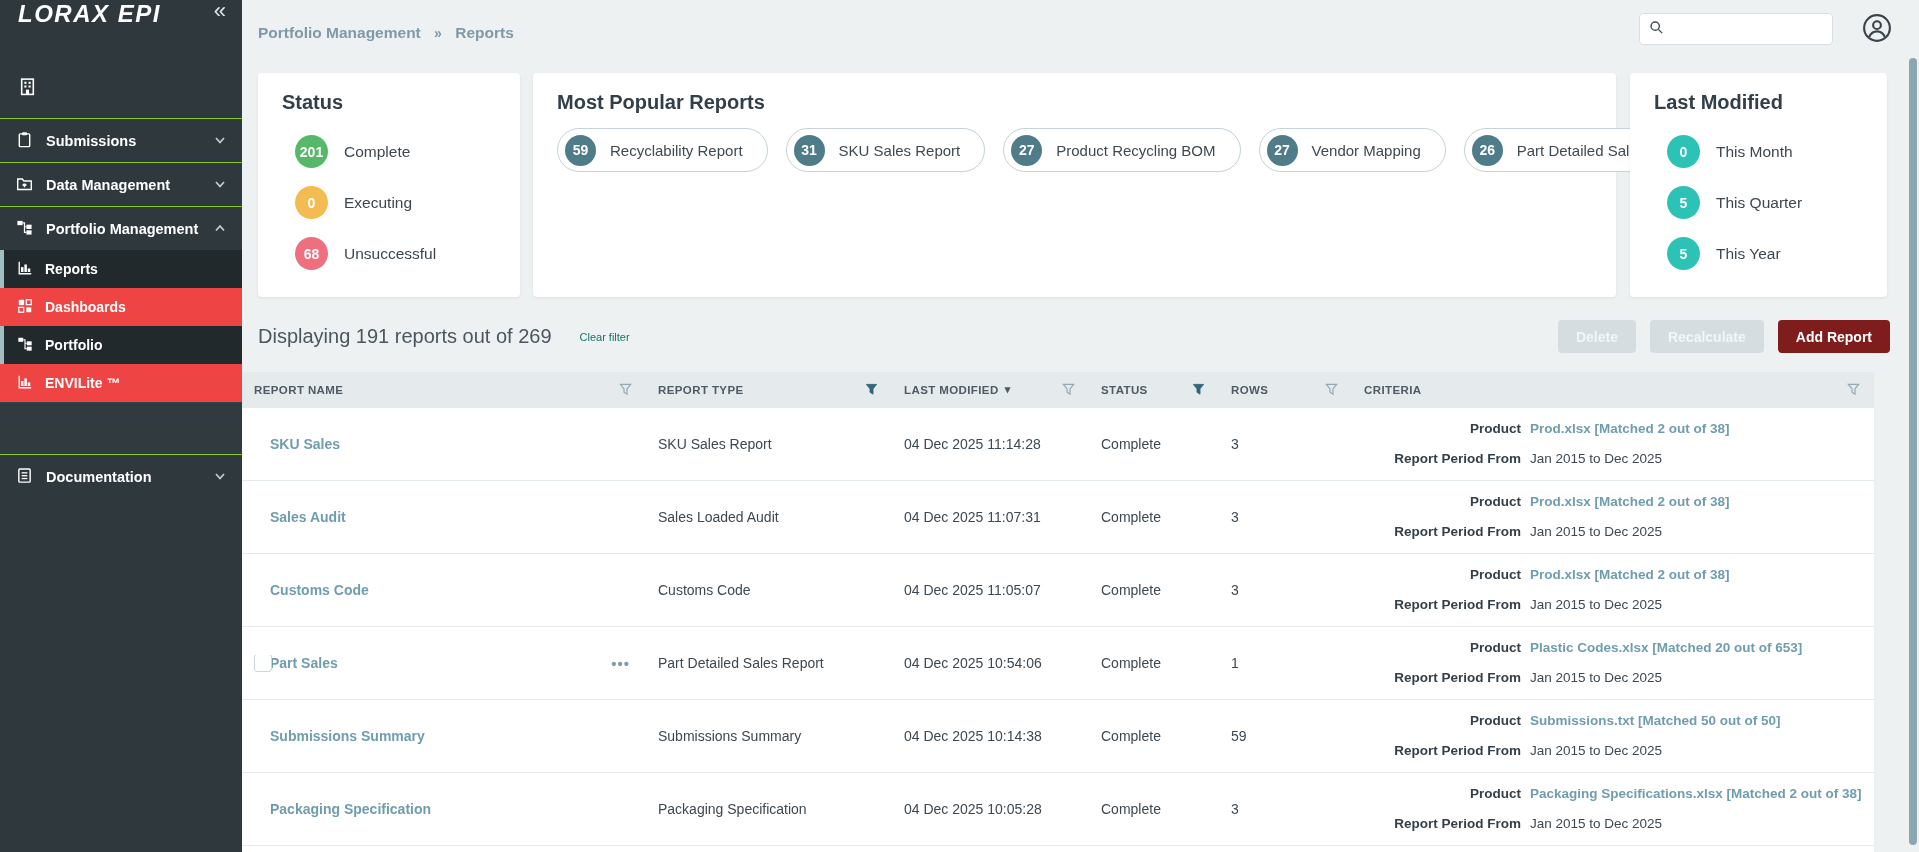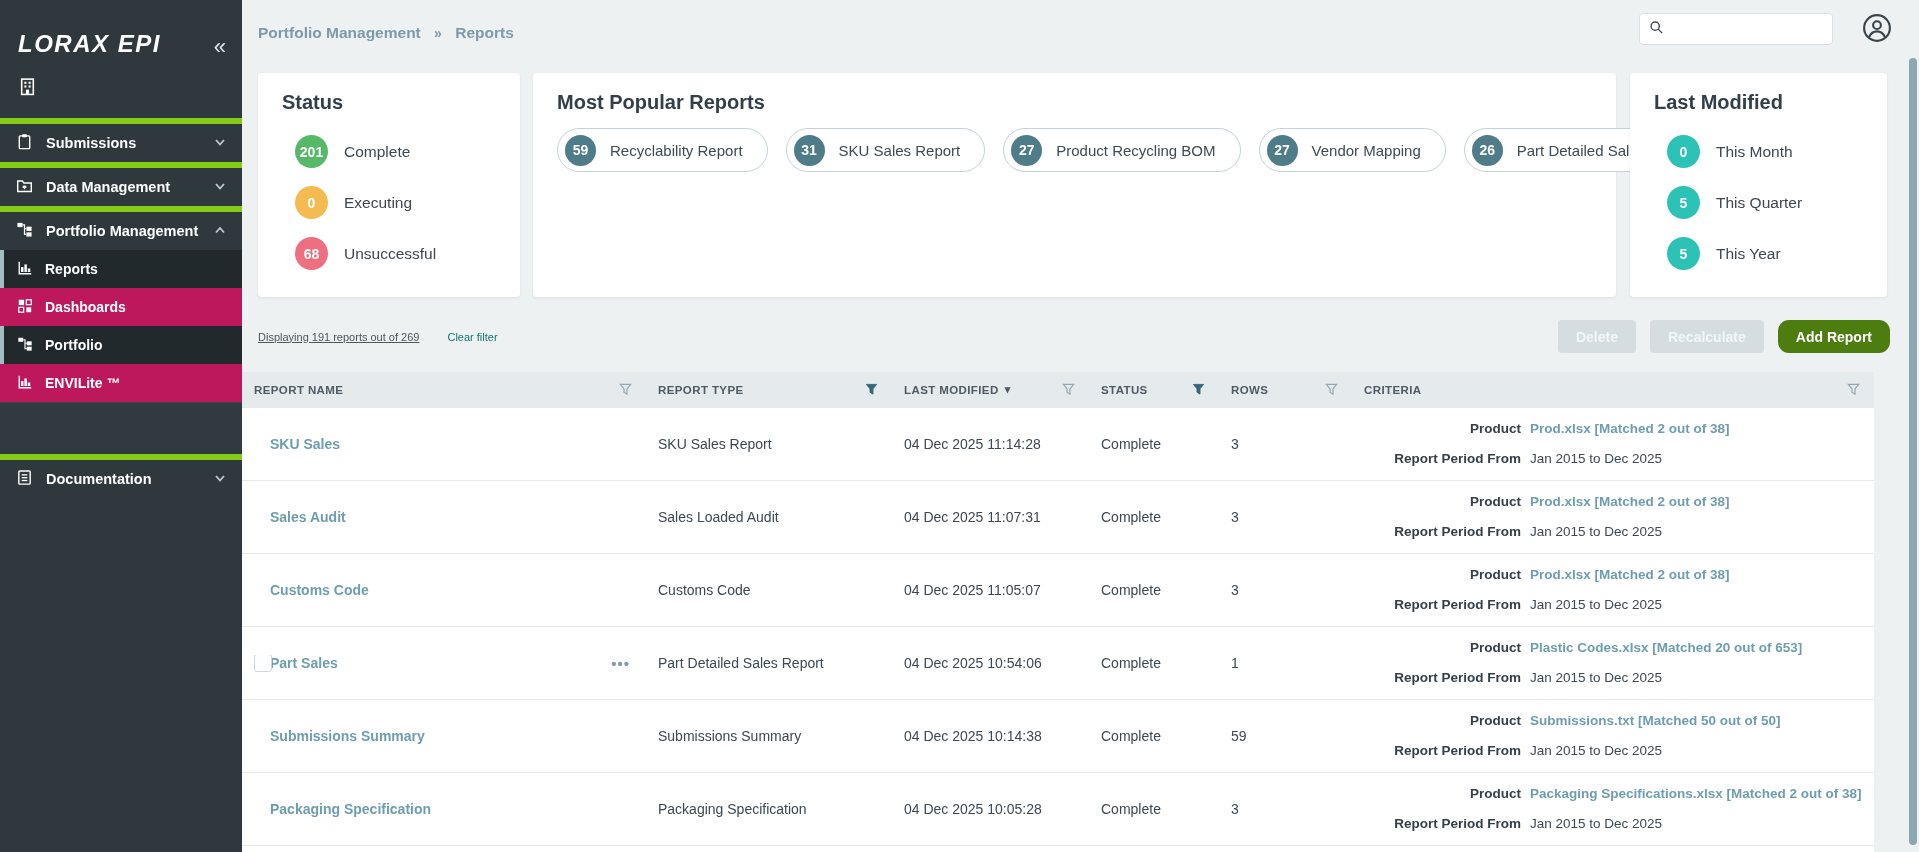--- a/index.html
+++ b/index.html
@@ -10,37 +10,37 @@
     position:relative;
     color:#3c4852;
   }
 
   
   .sidebar {
     position:absolute; left:0; top:0; width:242px; height:852px;
     background:#2f383c; color:#fff; z-index:5;
   }
   .sb-header {
-    height:58px; display:flex; align-items:flex-end; padding:0 16px 0 18px;
+    height:58px; display:flex; align-items:flex-start; padding:0 16px 0 18px;
   }
   .logo {
     font-style:italic; font-weight:bold; font-size:24px; letter-spacing:1.5px;
     color:#fff; white-space:nowrap;
   }
   .collapse { margin-left:auto; font-size:22px; color:#dfe5e7; cursor:pointer; line-height:1; }
   .tenant-row { height:60px; display:flex; align-items:center; padding:0 18px; }
   .nav-item {
     height:44px; display:flex; align-items:center; gap:13px;
-    padding:0 16px; border-top:6px solid #84cc16;
+    padding:0 16px; border-top:1px solid #84cc16;
     font-weight:bold; font-size:14.5px; cursor:pointer; white-space:nowrap;
   }
   .nav-item .chev { margin-left:auto; }
   .sub-item {
     height:38px; display:flex; align-items:center; gap:12px;
-    padding:0 16px 0 17px; background:#be185d;
+    padding:0 16px 0 17px; background:#ef4444;
     font-weight:bold; font-size:14px; cursor:pointer;
   }
   .sub-item.active { background:#22292c; border-left:4px solid #a2bec0; padding-left:13px; }
   .sb-spacer { height:52px; border-top:1px solid #3b4549; background:#313a3e; }
   .sidebar svg { flex:none; }
 
   
   .main { position:absolute; left:242px; top:0; width:1677px; height:852px; }
 
   .topbar { position:absolute; left:0; top:0; width:100%; height:56px; }
@@ -91,29 +91,29 @@
     cursor:pointer;
   }
   .pill .badge { width:31px; height:31px; background:#4e7d89; }
   .pill-label { font-size:15px; color:#3e4a52; white-space:nowrap; }
 
   
   .toolbar {
     position:absolute; left:16px; top:320px; width:1632px; height:33px;
     display:flex; align-items:center;
   }
-  .summary { font-size:11px; color:#4b565f;text-decoration:underline; }
+  .summary { font-size:20px; color:#4b565f; }
   .clear-filter { margin-left:28px; font-size:11px; font-weight:normal; color:#0f766e; cursor:pointer; text-decoration:none; }
   .btns { margin-left:auto; display:flex; gap:14px; }
   .btn {
     height:33px; padding:0 18px; border:none; border-radius:4px;
     font-family:"Liberation Sans", sans-serif; font-weight:bold; font-size:14px; cursor:pointer;
   }
   .btn-disabled { background:#d5dde1; color:#f2f6f7; cursor:default; }
-  .btn-primary { background:#4d7c0f; color:#fff;border-radius:11px; }
+  .btn-primary { background:#7f1d1d; color:#fff; }
 
   
   .table { position:absolute; left:0; top:372px; width:1632px; background:#fff; }
   .thead, .trow {
     display:grid;
     grid-template-columns:404px 246px 197px 130px 133px 1fr;
     align-items:center;
   }
   .thead {
     height:35px; background:#e5eaed;

